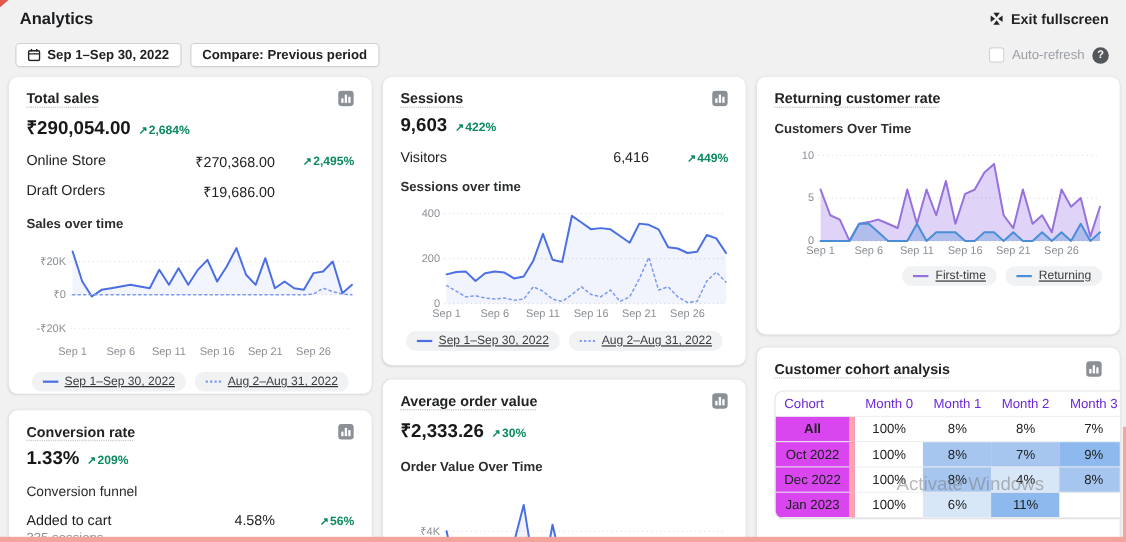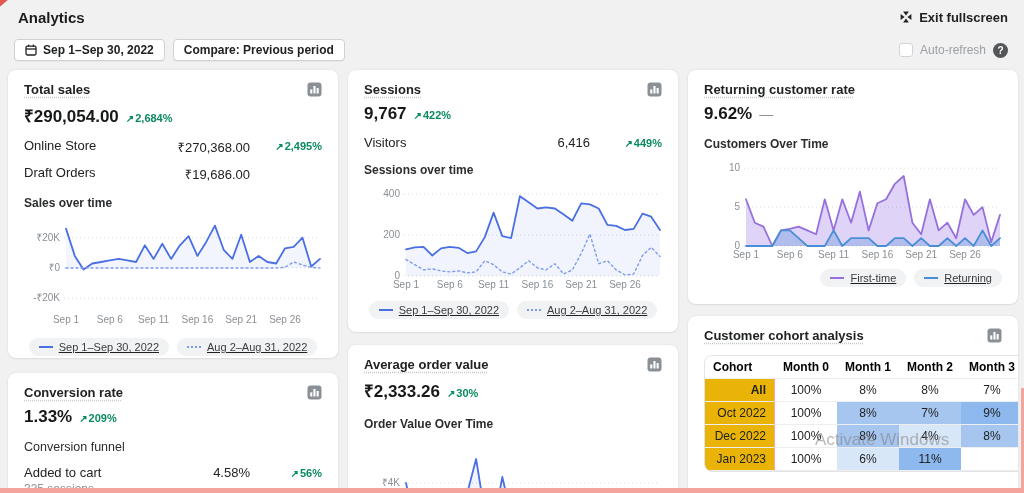--- a/index.html
+++ b/index.html
@@ -45,23 +45,23 @@
   svg.chart text.tick { font-size:10px; fill:#8a8f94; font-family:"Liberation Sans", sans-serif; }
   .legend { display:flex; gap:8px; justify-content:center; margin-top:1px;text-decoration:underline; }
   .legend.right { justify-content:flex-end; }
   .pill { display:inline-flex; align-items:center; gap:6px; background:#f1f2f4; border-radius:10px; padding:3px 10px; font-size:11px; color:#3a3d3f; cursor:pointer; white-space:nowrap; }
   .sample { display:inline-block; width:14px; height:0; border-top-width:2px; }
 
   
   .cohort-wrap { margin-top:12px; border:1px solid #e1e3e5; border-radius:8px; width:386px; overflow:hidden; background:#fff; }
   table.cohort { border-collapse:separate; border-spacing:0; font-size:12px; table-layout:fixed; }
   table.cohort th, table.cohort td { height:23px; padding:2px 8px; border-bottom:1px solid #edeeef; white-space:nowrap; }
-  table.cohort thead th { color:#000000; font-weight:700; text-align:center; }
+  table.cohort thead th { color:#6d28d9; font-weight:400; text-align:center; }
   table.cohort thead th:first-child { text-align:left; }
-  table.cohort th.rowname { text-align:right; font-weight:400; color:#202223; border-right:1px solid #fca5a5; background:#eab308; }
+  table.cohort th.rowname { text-align:center; font-weight:400; color:#202223; border-right:5px solid #fca5a5; background:#d946ef; }
   table.cohort tbody tr:first-child th.rowname { font-weight:700; }
   table.cohort td { text-align:center; color:#202223; }
 
   
   .watermark { position:absolute; left:815px; top:430px; z-index:50; pointer-events:none; }
   .wm1 { font-size:17px; color:rgba(125,125,125,.55); }
   .wm2 { font-size:13px; color:rgba(125,125,125,.5); margin-top:3px; white-space:nowrap; }
   .strip-bottom { position:absolute; left:0; right:0; bottom:0; height:5px; background:#f2a49d; z-index:60; }
   .strip-right { position:absolute; right:0; bottom:0; width:3px; height:105px; background:#f2a49d; z-index:60; }
   .corner-mark { position:absolute; left:-3px; top:-2px; width:10px; height:6px; background:#e2574f; transform:rotate(-40deg); z-index:60; }
@@ -212,21 +212,21 @@
           <span class="report-icon">
             <svg width="15" height="15" viewBox="0 0 15 15">
                 <rect x="0.5" y="0.5" width="14" height="14" rx="3" fill="#8a9095"></rect>
                 <rect x="3.2" y="7.4" width="2.1" height="4.1" fill="#fff"></rect>
                 <rect x="6.4" y="4" width="2.1" height="7.5" fill="#fff"></rect>
                 <rect x="9.6" y="6" width="2.1" height="5.5" fill="#fff"></rect>
               </svg>
           </span>
         </div>
         <div class="metric-value">
-          <span>9,767</span>
+          <span>9,603</span>
           <span class="chg chg-up"><span class="arr">↗</span>422%</span>
         </div>
         <div class="rows-block">
             <div class="sub-row">
               <div class="sub-left">
                 <div>Visitors</div>
               </div>
               <div class="sub-value">6,416</div>
               <div class="sub-change"><span class="chg chg-up"><span class="arr">↗</span>449%</span></div>
             </div>
@@ -291,24 +291,20 @@
             <path d="M42.0 42.0 L50.8 82.0 L59.5 92.0 L68.3 72.0 L77.0 86.0 L85.8 78.0 L94.6 82.0 L103.3 52.0 L112.1 18.0 L120.8 72.0 L129.6 84.0 L138.3 36.0 L147.1 74.0 L155.9 86.0 L164.6 82.0 L173.4 64.0 L182.1 76.0 L190.9 90.0 L199.7 66.0 L208.4 74.0 L217.2 92.0 L225.9 80.0 L234.7 60.0 L243.4 74.0 L252.2 94.0 L261.0 78.0 L269.7 60.0 L278.5 84.0 L287.2 74.0 L296.0 78.0 L296 122.0 L42 122.0 Z" fill="rgba(76,110,227,0.08)" stroke="none"></path>
             <path d="M42.0 42.0 L50.8 82.0 L59.5 92.0 L68.3 72.0 L77.0 86.0 L85.8 78.0 L94.6 82.0 L103.3 52.0 L112.1 18.0 L120.8 72.0 L129.6 84.0 L138.3 36.0 L147.1 74.0 L155.9 86.0 L164.6 82.0 L173.4 64.0 L182.1 76.0 L190.9 90.0 L199.7 66.0 L208.4 74.0 L217.2 92.0 L225.9 80.0 L234.7 60.0 L243.4 74.0 L252.2 94.0 L261.0 78.0 L269.7 60.0 L278.5 84.0 L287.2 74.0 L296.0 78.0" fill="none" stroke="#4a6fe3" stroke-width="1.8" stroke-linejoin="round" stroke-linecap="round"></path>
           </svg>
       </div>
     </div>
 
     <div class="col">
       <div class="card" style="height:234px;">
         <div class="card-head">
           <span class="metric-title">Returning customer rate</span>
-        </div>
-        <div class="metric-value">
-          <span>9.62%</span>
-          <span class="chg chg-flat">—</span>
         </div>
         <div class="chart-label">Customers Over Time</div>
         <svg class="chart" width="302" height="114" viewBox="0 0 302 114">
             <line x1="40" x2="296" y1="14.2" y2="14.2" stroke="#d9dbde" stroke-dasharray="1,3"></line>
             <text x="36" y="17.2" text-anchor="end" class="tick">10</text>
             <line x1="40" x2="296" y1="53.1" y2="53.1" stroke="#d9dbde" stroke-dasharray="1,3"></line>
             <text x="36" y="56.1" text-anchor="end" class="tick">5</text>
             <line x1="40" x2="296" y1="92.0" y2="92.0" stroke="#d9dbde" stroke-dasharray="1,3"></line>
             <text x="36" y="95.0" text-anchor="end" class="tick">0</text>
             <text x="42.0" y="104" text-anchor="middle" class="tick">Sep 1</text>

